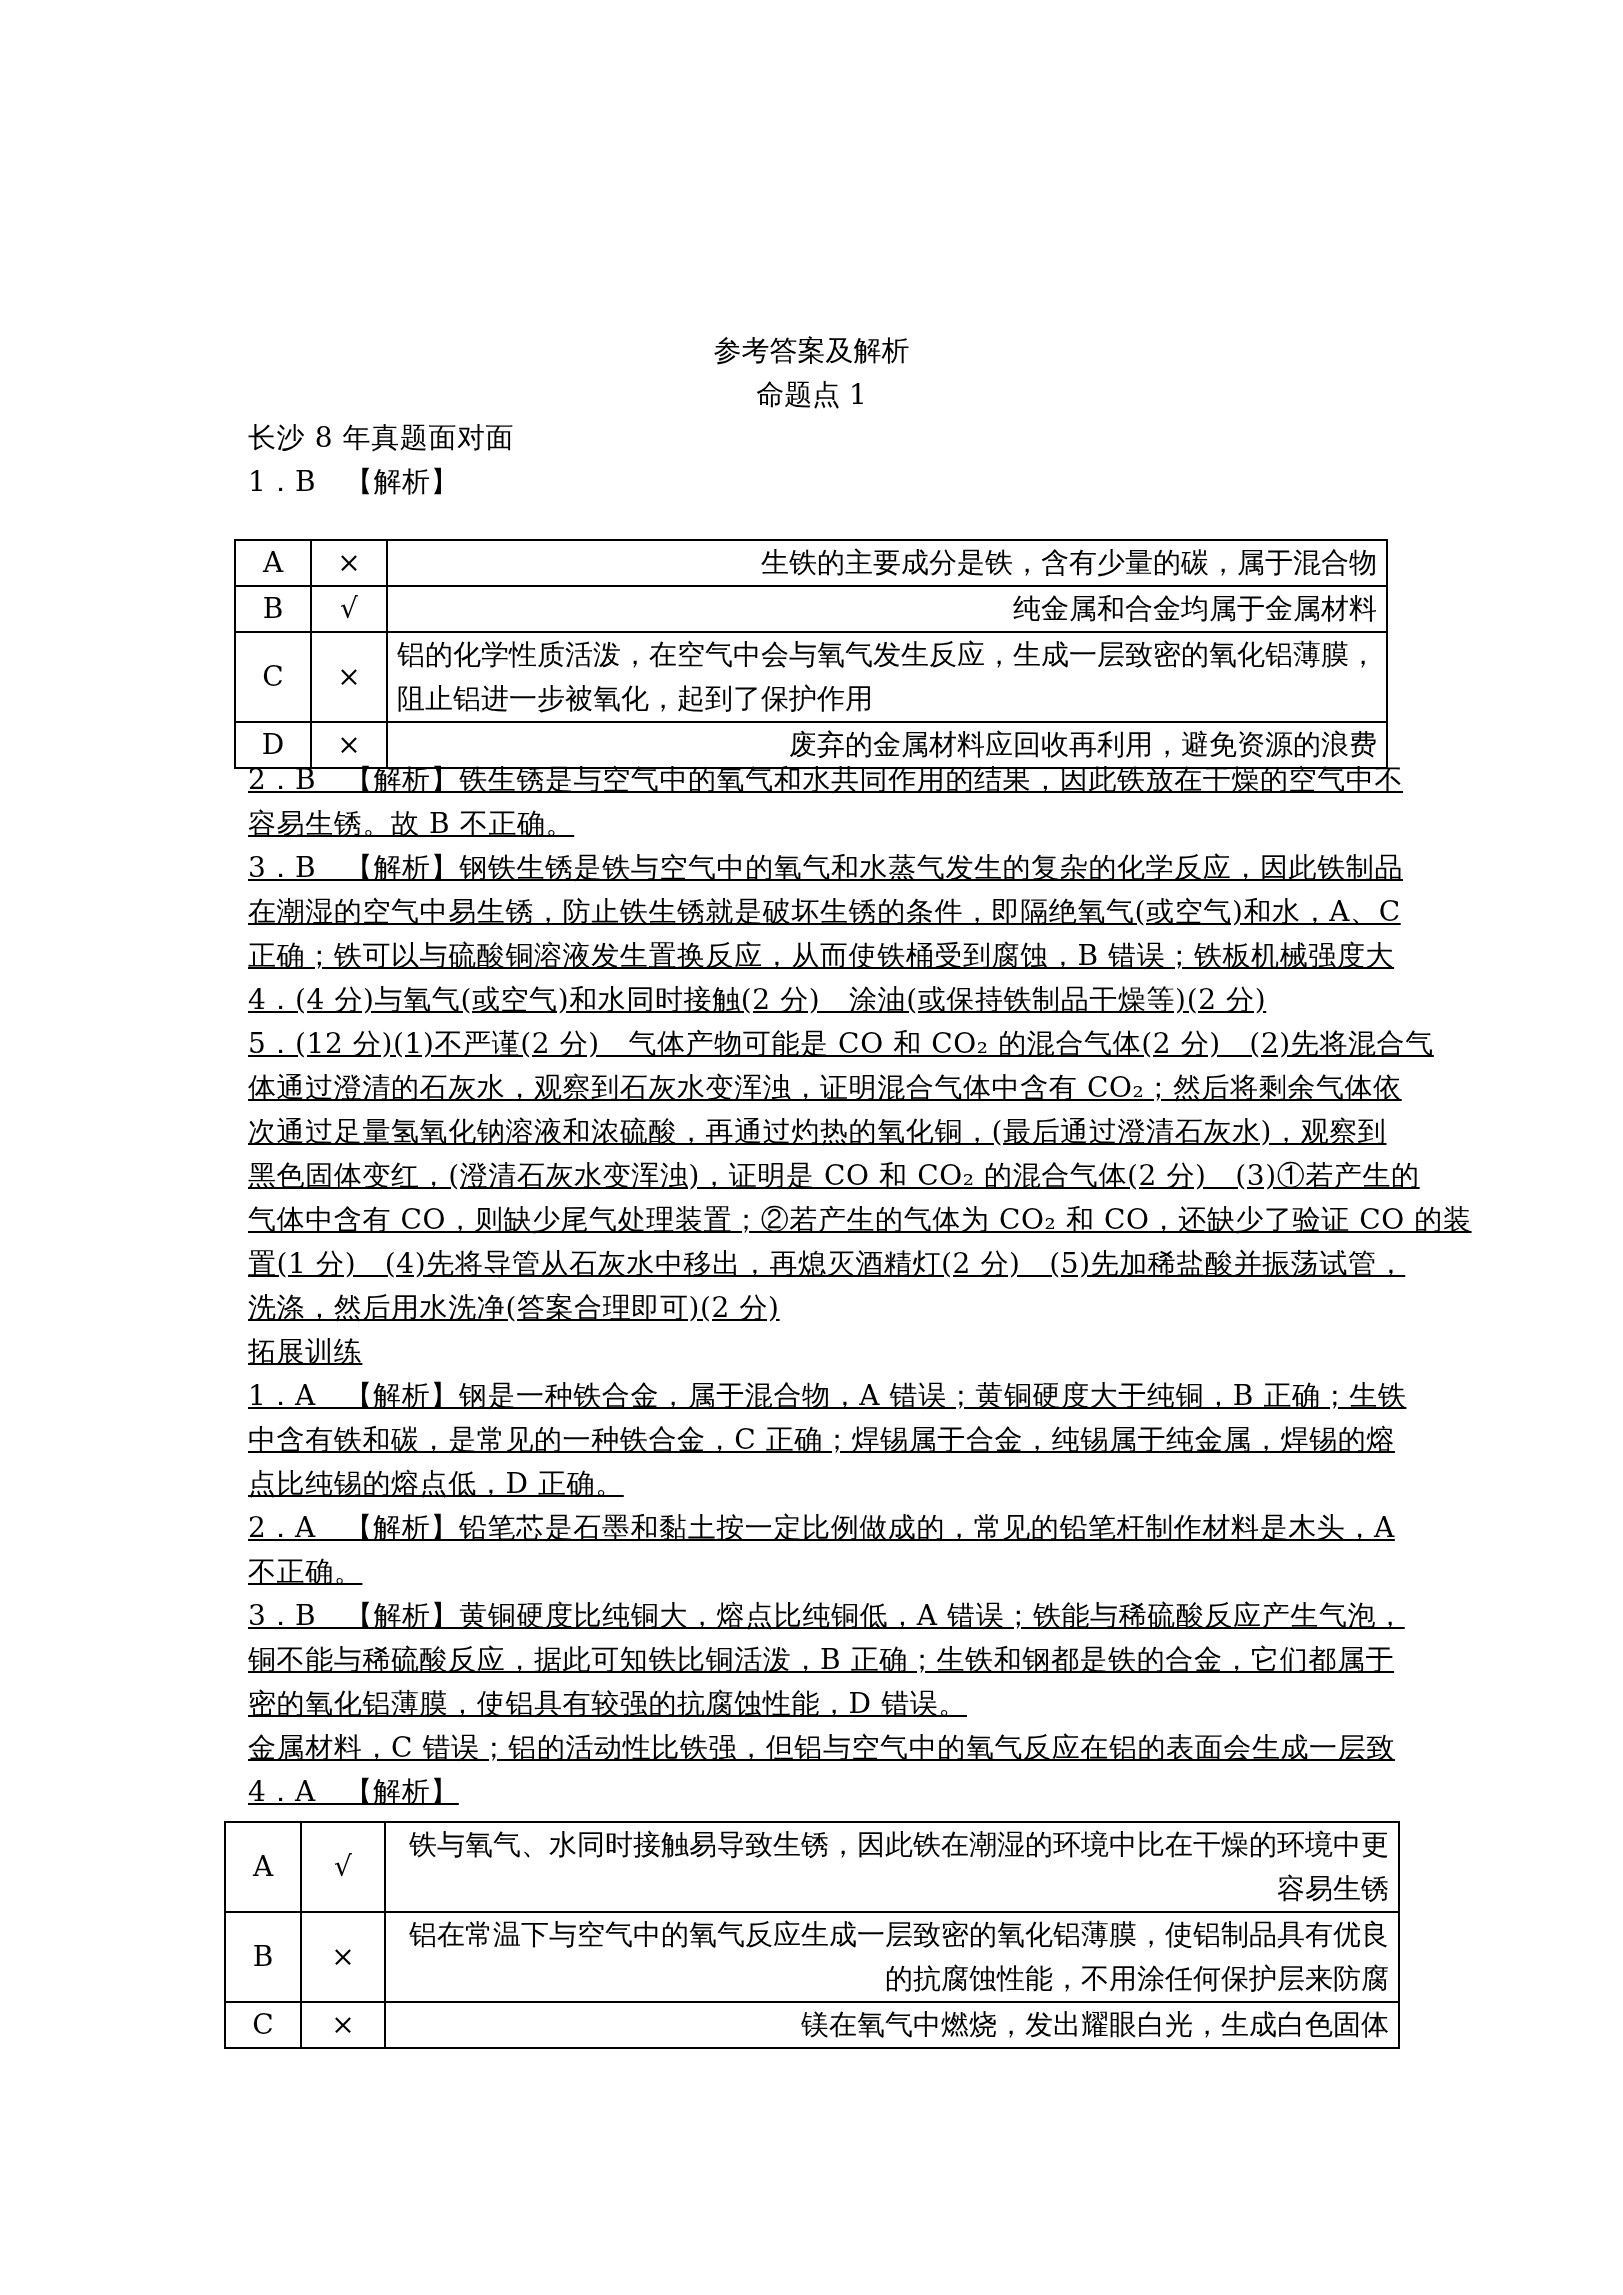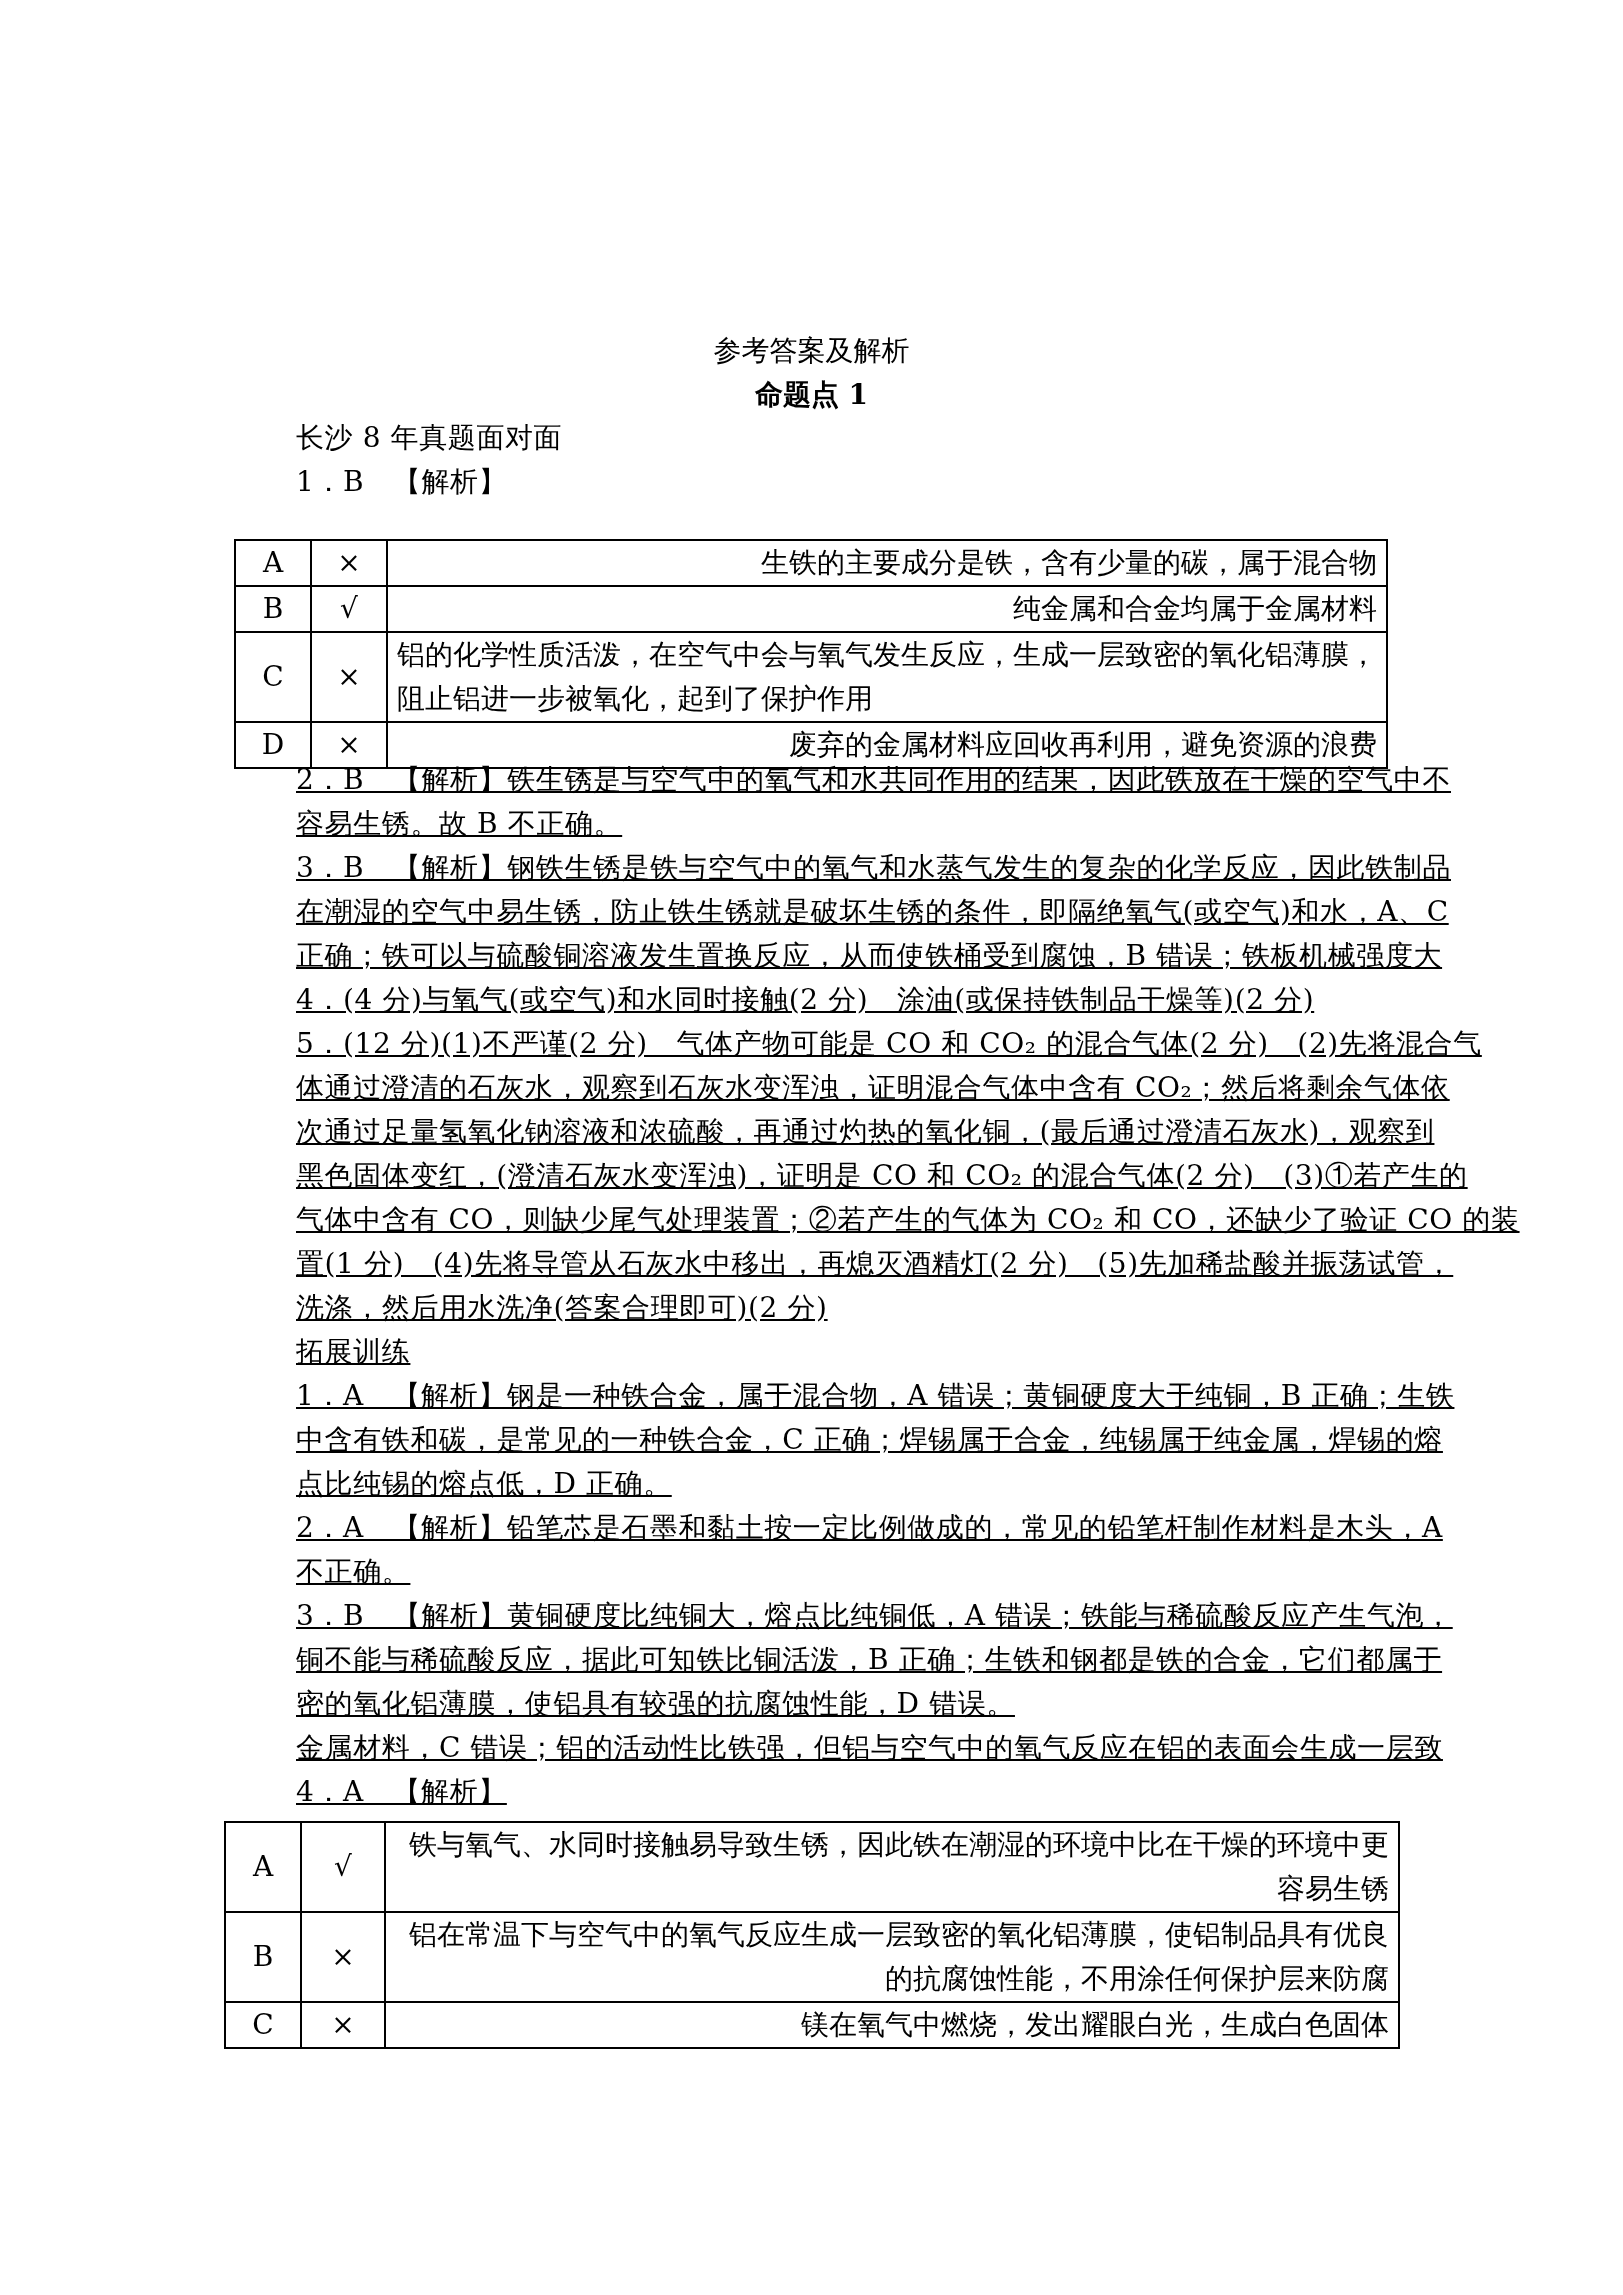--- a/index.html
+++ b/index.html
@@ -2,23 +2,23 @@
 <html style="font-size:9px"><head>
 <meta charset="utf-8">
 <style>
   html, body { margin: 0; padding: 0; background: #ffffff; }
   body { width: 1623px; height: 2295px; position: relative; overflow: hidden;
          font-family: "DejaVu Serif", "Liberation Serif", serif; color: #000; }
   .page { position: absolute; left: 0; top: 12px; width: 1623px; height: 2295px; }
   .title { position: absolute; left: 0; width: 1623px; text-align: center;
            font-size: 28px; line-height: 44px; }
   .t1 { top: 317px; }
-  .t2 { top: 361px; font-weight: bold; }
+  .t2 { top: 361px; }
   .block { position: absolute; left: 248px; width: 1138px; font-size: 28px;
-           line-height: 44px; text-align: justify; text-align-last: left; letter-spacing: 0.6px; margin-left: 48px; }
+           line-height: 44px; text-align: justify; text-align-last: left; letter-spacing: 0.6px; }
   .line { display: block; white-space: nowrap; height: 44px; }
   table.ans { position: absolute; border-collapse: collapse; font-size: 28px; }
   table.ans td { border: 2.8px solid #000; padding: 0 9px; line-height: 44px;
                  vertical-align: middle; text-align: center; }
   table.ans td.txt { text-align: right; }
   table.ans td.left { text-align: left; margin-top: 32px; }
   #tbl1 { left: 234px; top: 527px; width: 1154px; }
   #tbl1 td.c1 { width: 56px; }
   #tbl1 td.c2 { width: 56px; }
   #tbl2 { left: 224px; top: 1809px; width: 1176px; }

